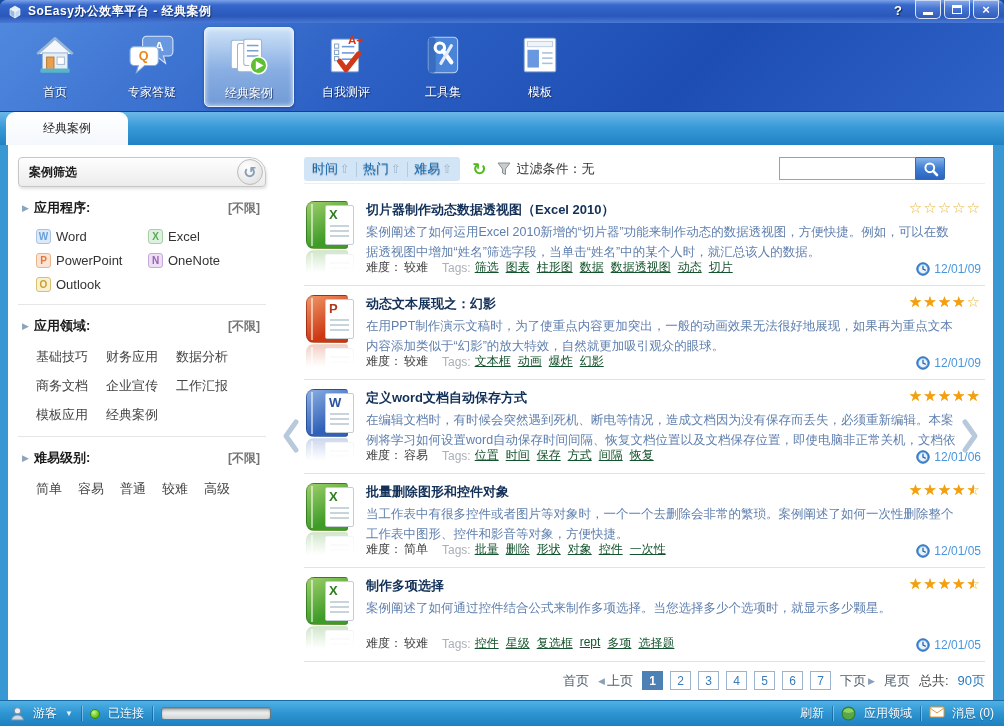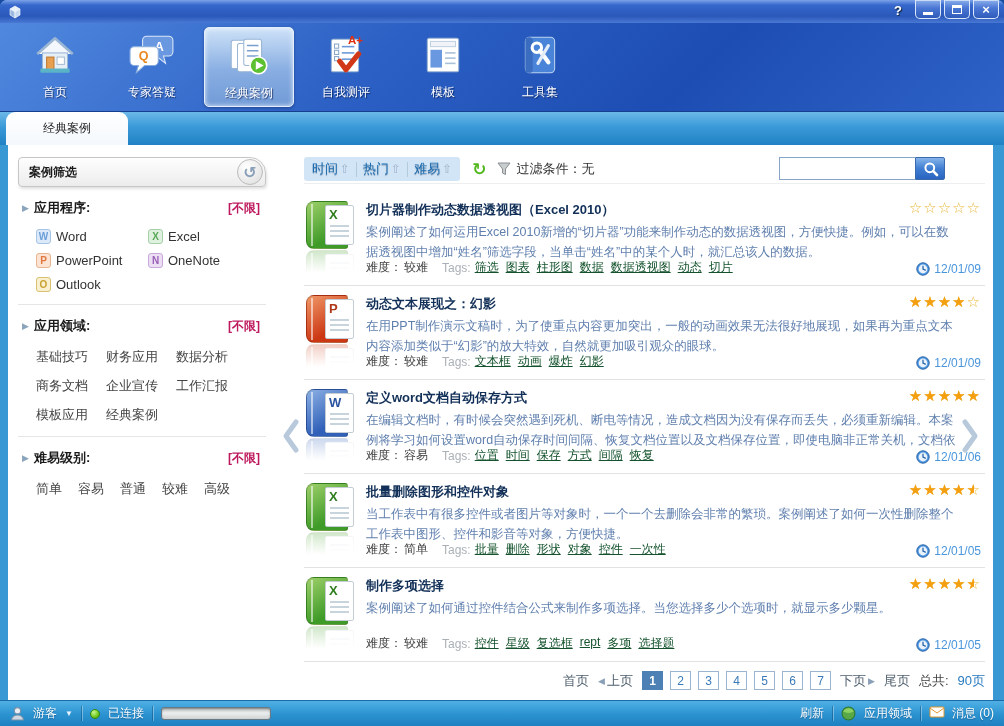--- a/index.html
+++ b/index.html
@@ -50,21 +50,21 @@
     display:flex; align-items:center; padding:0 10px; }
   .sb-title { font-size:12px; font-weight:bold; color:#1a1a1a;font-family:Liberation Mono, monospace; }
   .undo-btn { position:absolute; right:2px; top:1px; width:26px; height:26px; border-radius:50%;
     background:radial-gradient(circle at 35% 30%,#ffffff,#dcdcdc); border:1px solid #bbb;
     display:flex; align-items:center; justify-content:center; color:#8aa0b8; font-size:16px; font-weight:bold; cursor:pointer; }
   .sb-section { padding:12px 6px 12px 4px; border-bottom:1px solid #e4e6e8; }
   .sb-section:last-child { border-bottom:none; }
   .sec-head { display:flex; align-items:center; }
   .sec-arrow { color:#8aa4bc; font-size:9px; margin-right:5px; }
   .sec-title { font-size:13px; font-weight:bold; color:#1a1a1a; }
-  .sec-unlim { margin-left:auto; font-size:12px; font-weight:bold; color:#be185d; cursor:pointer; }
+  .sec-unlim { margin-left:auto; font-size:12px; font-weight:bold; color:#737373; cursor:pointer; }
   .apps-grid { display:grid; grid-template-columns:1fr 1fr; row-gap:9px; padding:12px 0 0 14px; }
   .app-row { display:flex; align-items:center; cursor:pointer; }
   .chip { width:15px; height:15px; border:1px solid; border-radius:3px; font-size:10px; font-weight:bold;
     display:flex; align-items:center; justify-content:center; margin-right:5px; }
   .aname { font-size:13px; color:#333; }
   .links-grid3 { display:grid; grid-template-columns:auto auto auto; justify-content:start;
     column-gap:18px; row-gap:11px; padding:13px 0 0 14px; }
   .links-row { display:flex; gap:16px; padding:13px 0 0 14px; }
   .flink { font-size:13px; color:#444; cursor:pointer; text-decoration:none; white-space:nowrap; }
 
@@ -139,20 +139,21 @@
 <body>
 
 <div class="window">
 
   <div class="titlebar">
     <span class="cube"><svg viewBox="0 0 16 16" width="16" height="16">
           <path d="M3 5 L8 2 L13 5 L8 8 Z" fill="#e8f0fa" stroke="#fff" stroke-width=".6"></path>
           <path d="M3 5 L3 11 L8 14 L8 8 Z" fill="#9ab8e0" stroke="#fff" stroke-width=".6"></path>
           <path d="M13 5 L13 11 L8 14 L8 8 Z" fill="#c4d8f0" stroke="#fff" stroke-width=".6"></path>
         </svg></span>
+    <span class="ttext">SoEasy办公效率平台 - 经典案例</span>
     <div class="win-controls">
       <span class="help-glyph">?</span>
       <div class="wbtn">
           <span class="glyph-min"></span>
         </div>
       <div class="wbtn">
           <span class="glyph-max"></span>
         </div>
       <div class="wbtn">
           <span class="glyph-close">×</span>
@@ -210,40 +211,40 @@
               <rect x="11" y="17.5" width="4" height="4"></rect>
               <rect x="11" y="23.5" width="4" height="4"></rect>
             </g>
             <text x="31" y="11" font-size="11" fill="#e03010" font-weight="bold" text-anchor="middle" font-family="sans-serif">A+</text>
             <path d="M16 28 L22 36 L34 21" fill="none" stroke="#d03818" stroke-width="5" stroke-linecap="round" stroke-linejoin="round"></path>
           </svg></span>
       <span class="tlabel">自我测评</span>
     </div>
       <div class="tool-item">
       <span class="ticon"><svg viewBox="0 0 44 44">
+            <rect x="8" y="5" width="28" height="34" rx="4" fill="#4a84d8" stroke="#bcd4f0"></rect>
+            <rect x="8" y="5" width="7" height="34" rx="3" fill="#3a6cc0"></rect>
+            <circle cx="19" cy="15" r="4.5" fill="none" stroke="#fff" stroke-width="3"></circle>
+            <line x1="22" y1="18" x2="30" y2="29" stroke="#fff" stroke-width="4" stroke-linecap="round"></line>
+            <line x1="30" y1="13" x2="20" y2="30" stroke="#e4ecf8" stroke-width="3" stroke-linecap="round"></line>
+          </svg></span>
+      <span class="tlabel">工具集</span>
+    </div>
+      <div class="tool-item">
+      <span class="ticon"><svg viewBox="0 0 44 44">
             <rect x="7" y="6" width="30" height="32" rx="2" fill="#fff" stroke="#9ab6d4"></rect>
             <rect x="10" y="9" width="24" height="5" fill="#f0f4f8" stroke="#c0d0e0"></rect>
             <rect x="10" y="17" width="11" height="17" fill="#6a98e0"></rect>
             <g stroke="#a8c0d8" stroke-width="1.5">
               <line x1="24" y1="20" x2="34" y2="20"></line>
               <line x1="24" y1="25" x2="34" y2="25"></line>
               <line x1="24" y1="30" x2="34" y2="30"></line>
             </g>
           </svg></span>
       <span class="tlabel">模板</span>
-    </div>
-      <div class="tool-item">
-      <span class="ticon"><svg viewBox="0 0 44 44">
-            <rect x="8" y="5" width="28" height="34" rx="4" fill="#4a84d8" stroke="#bcd4f0"></rect>
-            <rect x="8" y="5" width="7" height="34" rx="3" fill="#3a6cc0"></rect>
-            <circle cx="19" cy="15" r="4.5" fill="none" stroke="#fff" stroke-width="3"></circle>
-            <line x1="22" y1="18" x2="30" y2="29" stroke="#fff" stroke-width="4" stroke-linecap="round"></line>
-            <line x1="30" y1="13" x2="20" y2="30" stroke="#e4ecf8" stroke-width="3" stroke-linecap="round"></line>
-          </svg></span>
-      <span class="tlabel">工具集</span>
     </div>
     </div>
 
   <div class="tabstrip">
     <div class="tab">
       <span>经典案例</span>
     </div>
   </div>
 
   <div class="main">

